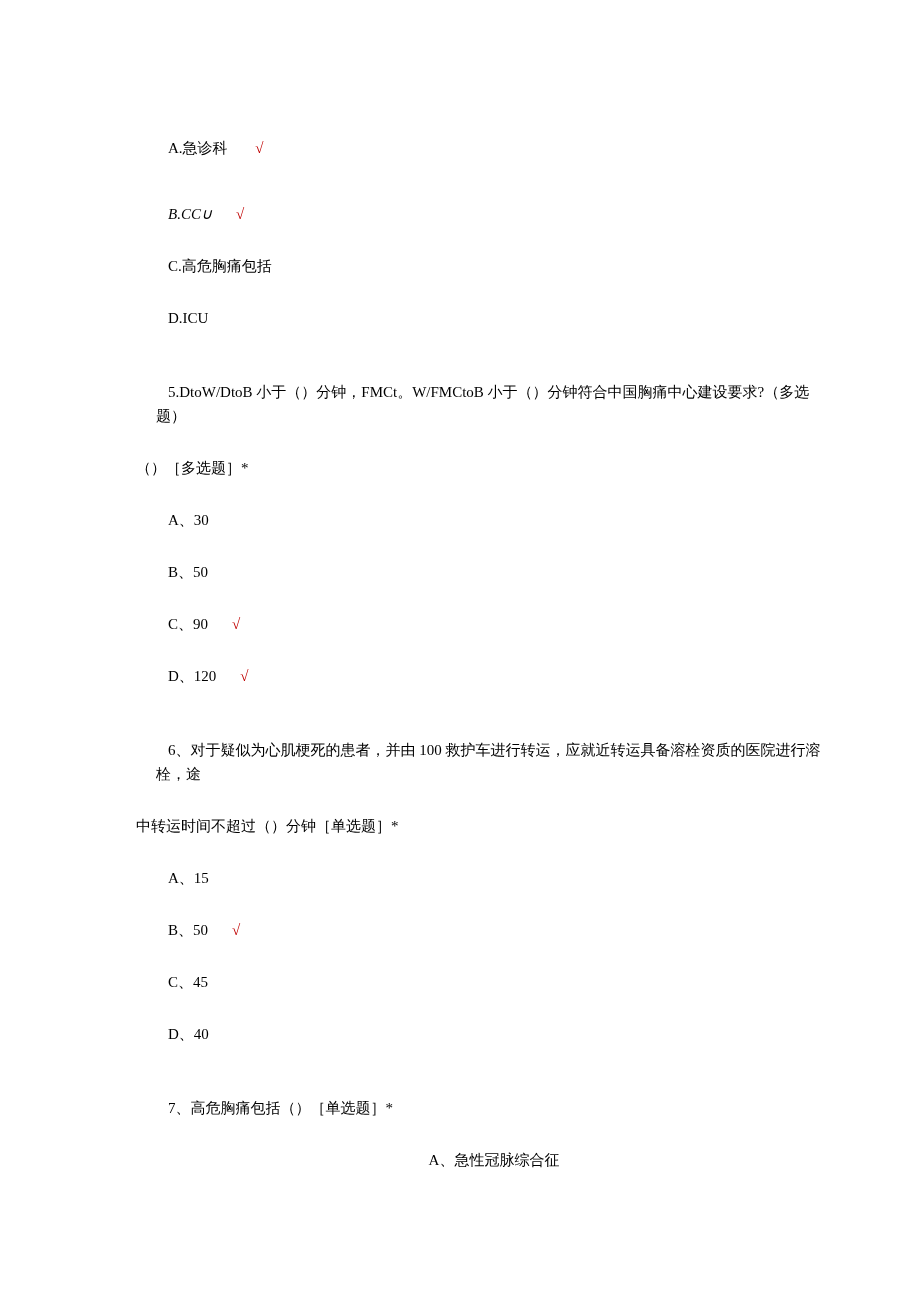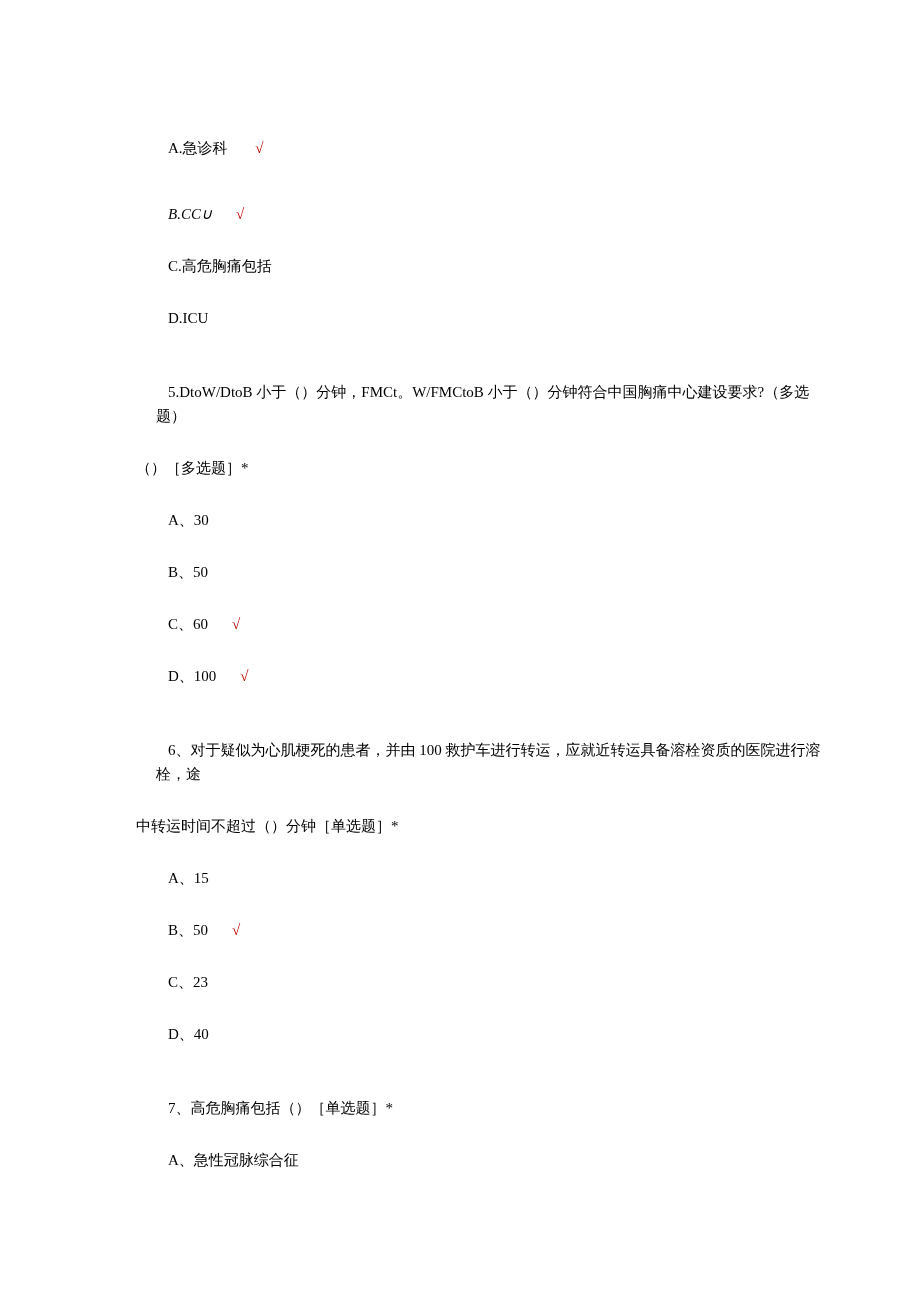--- a/index.html
+++ b/index.html
@@ -15,20 +15,21 @@
       font-size: 15px;
       color: #000000;
       padding: 100px 100px 60px 120px;
       line-height: 1.6;
     }
     .text-line {
       margin-bottom: 28px;
     }
     .text-line-tight {
       margin-bottom: 20px;
+      text-align: center;
     }
     .section-gap {
       margin-top: 50px;
       margin-bottom: 28px;
     }
     .check {
       color: #c00000;
     }
     .question-cont {
       margin-left: -20px;
@@ -63,44 +64,44 @@
 
 <div class="text-line">
   <span>A、30</span>
 </div>
 
 <div class="text-line">
   <span>B、50</span>
 </div>
 
 <div class="text-line">
-  <span>C、60</span><span class="check">√</span>
+  <span>C、90</span><span class="check">√</span>
 </div>
 
 <div class="text-line">
-  <span>D、100</span><span class="check">√</span>
+  <span>D、120</span><span class="check">√</span>
 </div>
 
 <div class="section-gap">
   <span>6、对于疑似为心肌梗死的患者，并由 100 救护车进行转运，应就近转运具备溶栓资质的医院进行溶栓，途</span>
 </div>
 <div class="question-cont">
   <span>中转运时间不超过（）分钟［单选题］*</span>
 </div>
 
 <div class="text-line">
   <span>A、15</span>
 </div>
 
 <div class="text-line">
   <span>B、50</span><span class="check">√</span>
 </div>
 
 <div class="text-line">
-  <span>C、23</span>
+  <span>C、45</span>
 </div>
 
 <div class="text-line">
   <span>D、40</span>
 </div>
 
 <div class="section-gap">
   <span>7、高危胸痛包括（）［单选题］*</span>
 </div>
 

